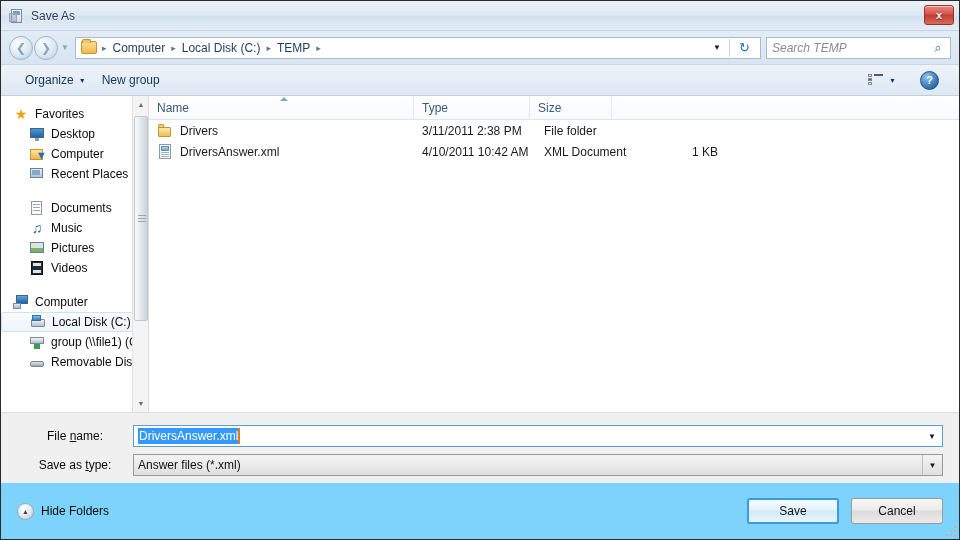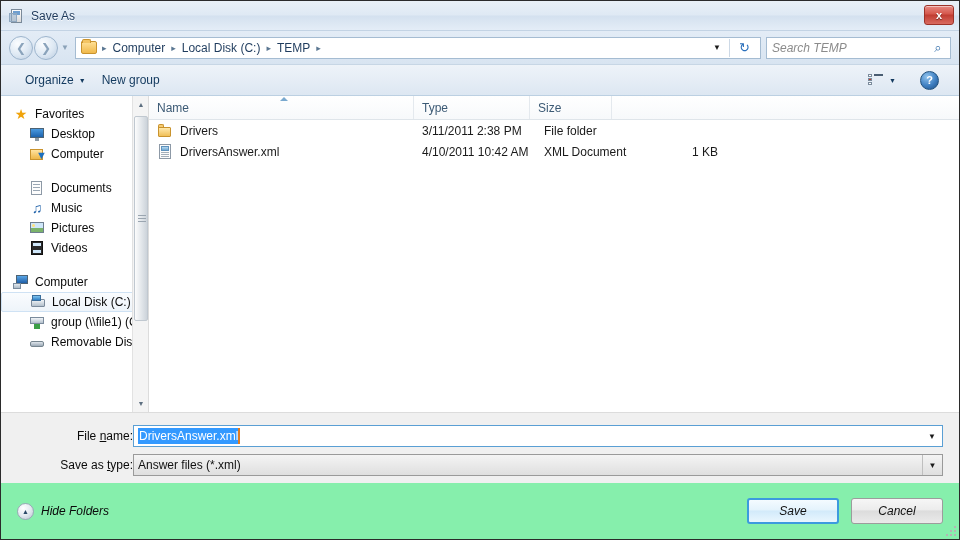--- a/index.html
+++ b/index.html
@@ -290,21 +290,21 @@
     background:linear-gradient(to bottom,#b6d8ef,#6fa8d4); border:1px solid #5e92bd;
   }
   .ico-xml .l { position:absolute; left:4px; width:8px; height:1px; background:#a3aeb9; }
   
   #footer {
     flex: 0 0 auto; background: #f0f0f0; border-top: 1px solid #dcdcdc;
     padding: 12px 16px 0 16px;
   }
   .formrow { display: flex; align-items: center; margin-bottom: 7px; }
   .formlabel {
-    flex: 0 0 116px; text-align: right; padding-right: 0;
+    flex: 0 0 116px; text-align: center; padding-right: 0;
     font-size: 12px; color: #0a0a0a;
   }
   .combo {
     flex: 1 1 auto; height: 22px; display: flex; align-items: center;
     border: 1px solid #a8a8a8; position: relative; padding-left: 4px;
     font-size: 12px; color: #111;
   }
   #filename-combo { background: #fff; border: 1px solid #5a9fd4; }
   #filetype-combo { background: linear-gradient(to bottom,#f4f4f4,#dfdfdf); border: 1px solid #9a9a9a; }
   #filename-value {
@@ -312,24 +312,23 @@
     border-right: 2px solid #e07b20;
   }
   .combo-arrow {
     position: absolute; right: 0; top: 0; bottom: 0; width: 20px;
     display: flex; align-items: center; justify-content: center;
     font-size: 8px; color: #1a1a1a;
   }
   #filetype-combo .combo-arrow { border-left: 1px solid #bfbfbf; }
   
   #bottombar {
-    flex: 0 0 auto; height: 56px; background: #86efac;
+    flex: 0 0 auto; height: 56px; background: #7dd3fc;
     display: flex; align-items: center; padding: 0 16px;
     position: relative;
-    font-style: italic;
   }
   #hide-folders { display: flex; align-items: center; gap: 7px; cursor: default; }
   #hide-icon {
     width: 17px; height: 17px; border-radius: 50%;
     background: radial-gradient(circle at 35% 28%, #ffffff 0%, #e4eaf0 50%, #b8c4d0 100%);
     border: 1px solid #9aa8b6;
     display: flex; align-items: center; justify-content: center;
     color: #2c4a68; font-size: 7px;
   }
   #hide-label { font-size: 12px; color: #0a0a0a; }
@@ -429,20 +428,27 @@
             <i class="std"></i>
           </span>
         <span class="nav-label">Desktop</span>
       </div>
       <div class="nav-row child">
         <span class="ico ico-dl">
             <i class="f"></i>
             <i class="a">▼</i>
           </span>
         <span class="nav-label">Computer</span>
+      </div>
+      <div class="nav-row child">
+        <span class="ico ico-recent">
+            <i class="m"></i>
+            <i class="c"></i>
+          </span>
+        <span class="nav-label">Recent Places</span>
       </div>
 
       <div class="nav-gap"></div>
 
       <div class="nav-row child">
         <span class="ico ico-doc">
             <i class="p"></i>
             <i class="l" style="top:4px"></i>
             <i class="l" style="top:7px"></i>
             <i class="l" style="top:10px"></i>

